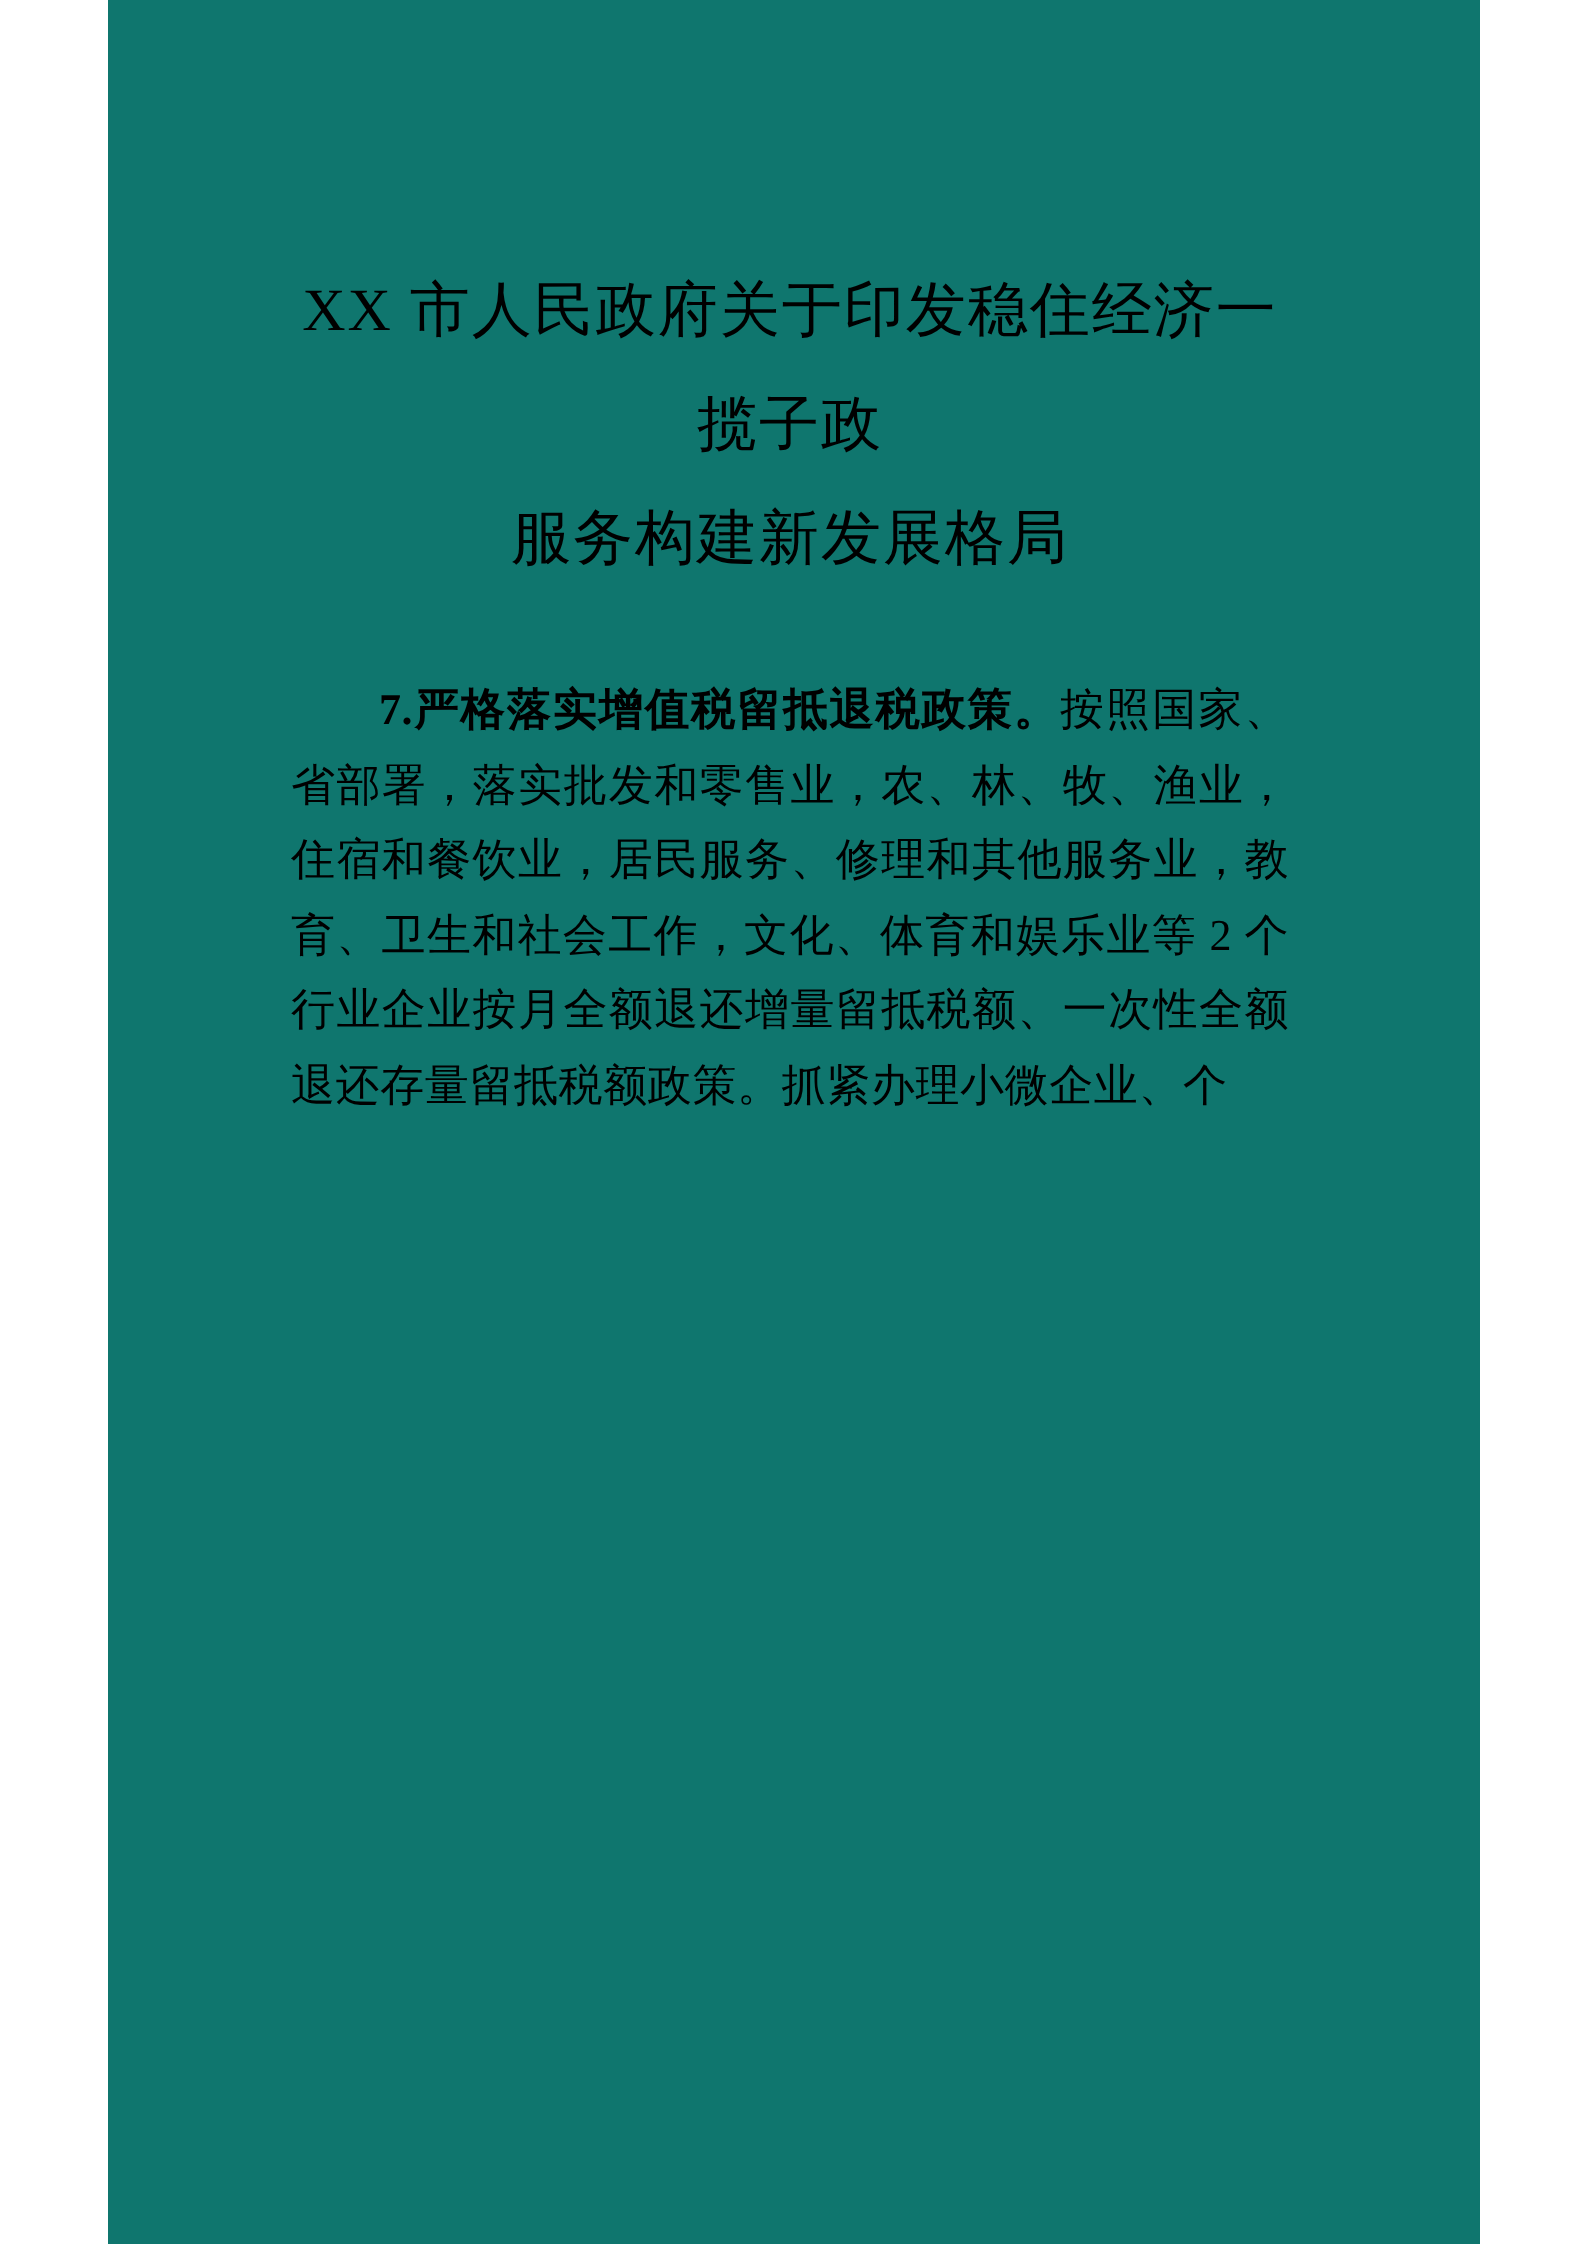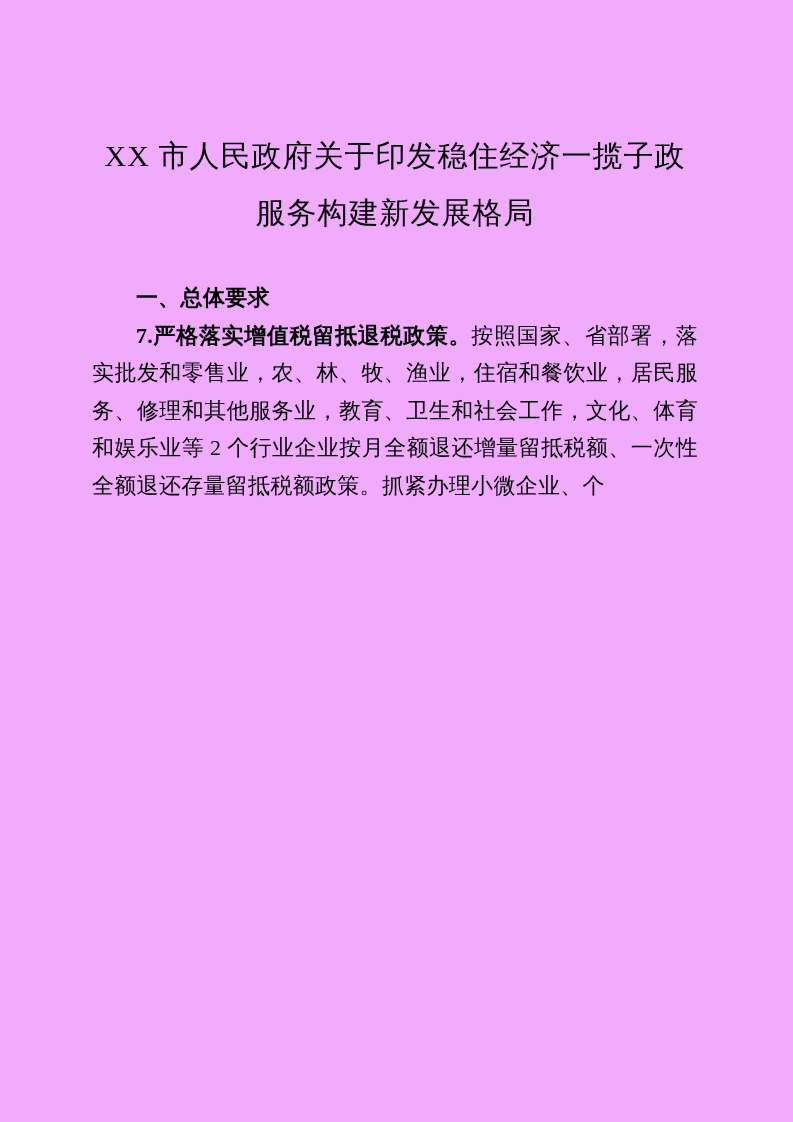--- a/index.html
+++ b/index.html
@@ -2,24 +2,24 @@
 <html><head>
 <meta charset="utf-8">
 <style>
   html, body {
     margin: 0;
     padding: 0;
     background: #ffffff;
   }
   .page {
     position: relative;
-    width: 793px;
+    width: 686px;
     height: 1122px;
     margin: 0 auto;
-    background: #f0abfc;
+    background: #0f766e;
     color: #000000;
     overflow: hidden;
     font-family: "Liberation Serif", "DejaVu Serif", serif;
   }
   .content {
     padding-left: 92px;
     padding-right: 95px;
   }
   .doc-title {
     margin-top: 127px;
@@ -54,17 +54,16 @@
 </head>
 <body>
 
 <div class="page">
   <div class="content">
     <h1 class="doc-title">
       <span>XX 市人民政府关于印发稳住经济一揽子政</span><br>
       <span>服务构建新发展格局</span>
     </h1>
     <div class="doc-body">
-        <div class="section-heading">一、总体要求</div>
         <p class="para"><span class="lead">7.严格落实增值税留抵退税政策。</span><span>按照国家、省部署，落实批发和零售业，农、林、牧、渔业，住宿和餐饮业，居民服务、修理和其他服务业，教育、卫生和社会工作，文化、体育和娱乐业等 2 个行业企业按月全额退还增量留抵税额、一次性全额退还存量留抵税额政策。抓紧办理小微企业、个</span></p>
       </div>
   </div>
 </div>
 
 </body></html>

